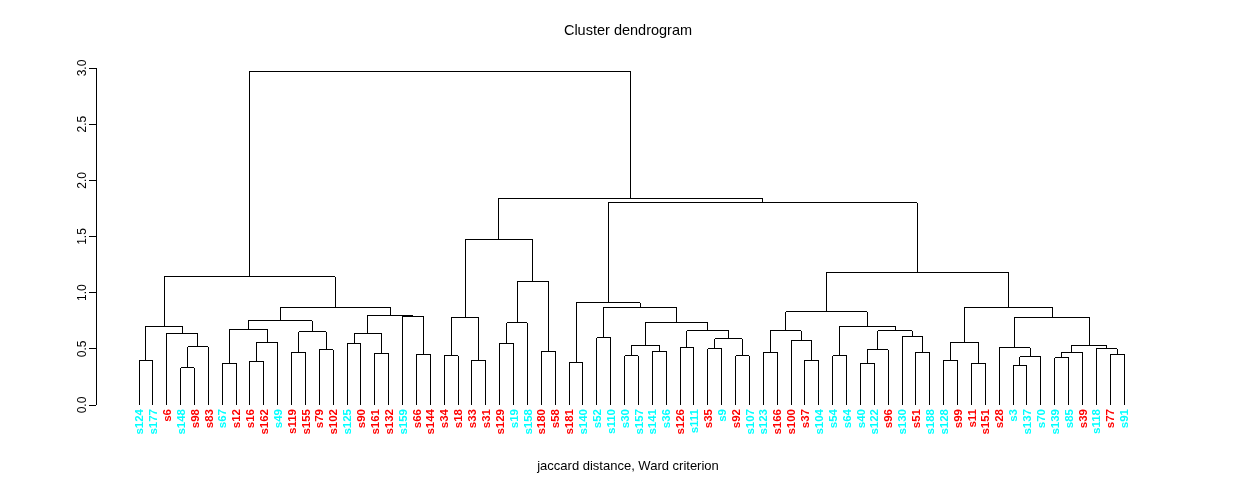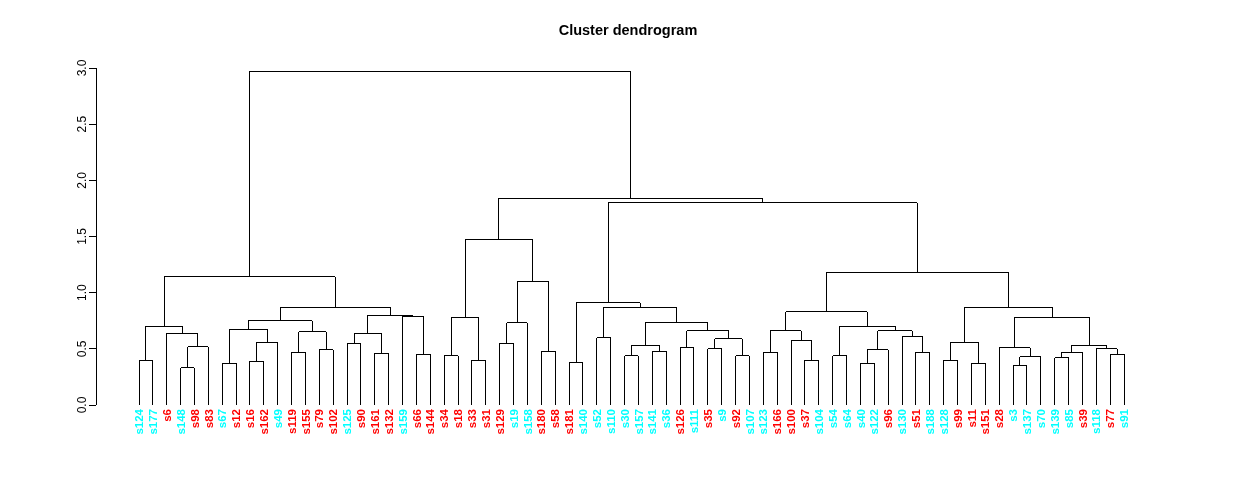--- a/index.html
+++ b/index.html
@@ -1,19 +1,19 @@
 <!DOCTYPE html>
 <html><head>
 <meta charset="utf-8">
 <style>
   html,body{margin:0;padding:0;background:#ffffff;}
   .stage{position:relative;width:1238px;height:500px;background:#ffffff;overflow:hidden;
          font-family:"Liberation Sans",sans-serif;}
   .chart-title{position:absolute;top:22px;left:628px;transform:translateX(-50%);
-               font-size:14.5px;font-weight:bold;color:#000;white-space:nowrap;}
+               font-size:14.5px;font-weight:normal;color:#000;white-space:nowrap;}
   .chart-caption{position:absolute;top:458px;left:628px;transform:translateX(-50%);
                  font-size:13px;font-weight:normal;color:#000;white-space:nowrap;}
   svg{position:absolute;top:0;left:0;}
 </style>
 </head>
 <body>
 
 <div class="stage">
   <div class="chart-title">Cluster dendrogram</div>
   <svg id="plot" width="1238" height="500" viewBox="0 0 1238 500">
@@ -317,13 +317,14 @@
         <text transform="translate(1026.887323943662 409) rotate(-90)" text-anchor="end" dy="0.36em" font-size="11.5" font-weight="bold" font-family="&quot;Liberation Sans&quot;, sans-serif" fill="#00FFFF">s137</text>
         <text transform="translate(1040.7605633802818 409) rotate(-90)" text-anchor="end" dy="0.36em" font-size="11.5" font-weight="bold" font-family="&quot;Liberation Sans&quot;, sans-serif" fill="#00FFFF">s70</text>
         <text transform="translate(1054.6338028169014 409) rotate(-90)" text-anchor="end" dy="0.36em" font-size="11.5" font-weight="bold" font-family="&quot;Liberation Sans&quot;, sans-serif" fill="#00FFFF">s139</text>
         <text transform="translate(1068.5070422535211 409) rotate(-90)" text-anchor="end" dy="0.36em" font-size="11.5" font-weight="bold" font-family="&quot;Liberation Sans&quot;, sans-serif" fill="#00FFFF">s85</text>
         <text transform="translate(1082.3802816901407 409) rotate(-90)" text-anchor="end" dy="0.36em" font-size="11.5" font-weight="bold" font-family="&quot;Liberation Sans&quot;, sans-serif" fill="#FF0000">s39</text>
         <text transform="translate(1096.2535211267605 409) rotate(-90)" text-anchor="end" dy="0.36em" font-size="11.5" font-weight="bold" font-family="&quot;Liberation Sans&quot;, sans-serif" fill="#00FFFF">s118</text>
         <text transform="translate(1110.1267605633802 409) rotate(-90)" text-anchor="end" dy="0.36em" font-size="11.5" font-weight="bold" font-family="&quot;Liberation Sans&quot;, sans-serif" fill="#FF0000">s77</text>
         <text transform="translate(1124 409) rotate(-90)" text-anchor="end" dy="0.36em" font-size="11.5" font-weight="bold" font-family="&quot;Liberation Sans&quot;, sans-serif" fill="#00FFFF">s91</text>
       </g>
   </svg>
+  <div class="chart-caption">jaccard distance, Ward criterion</div>
 </div>
 
 </body></html>

